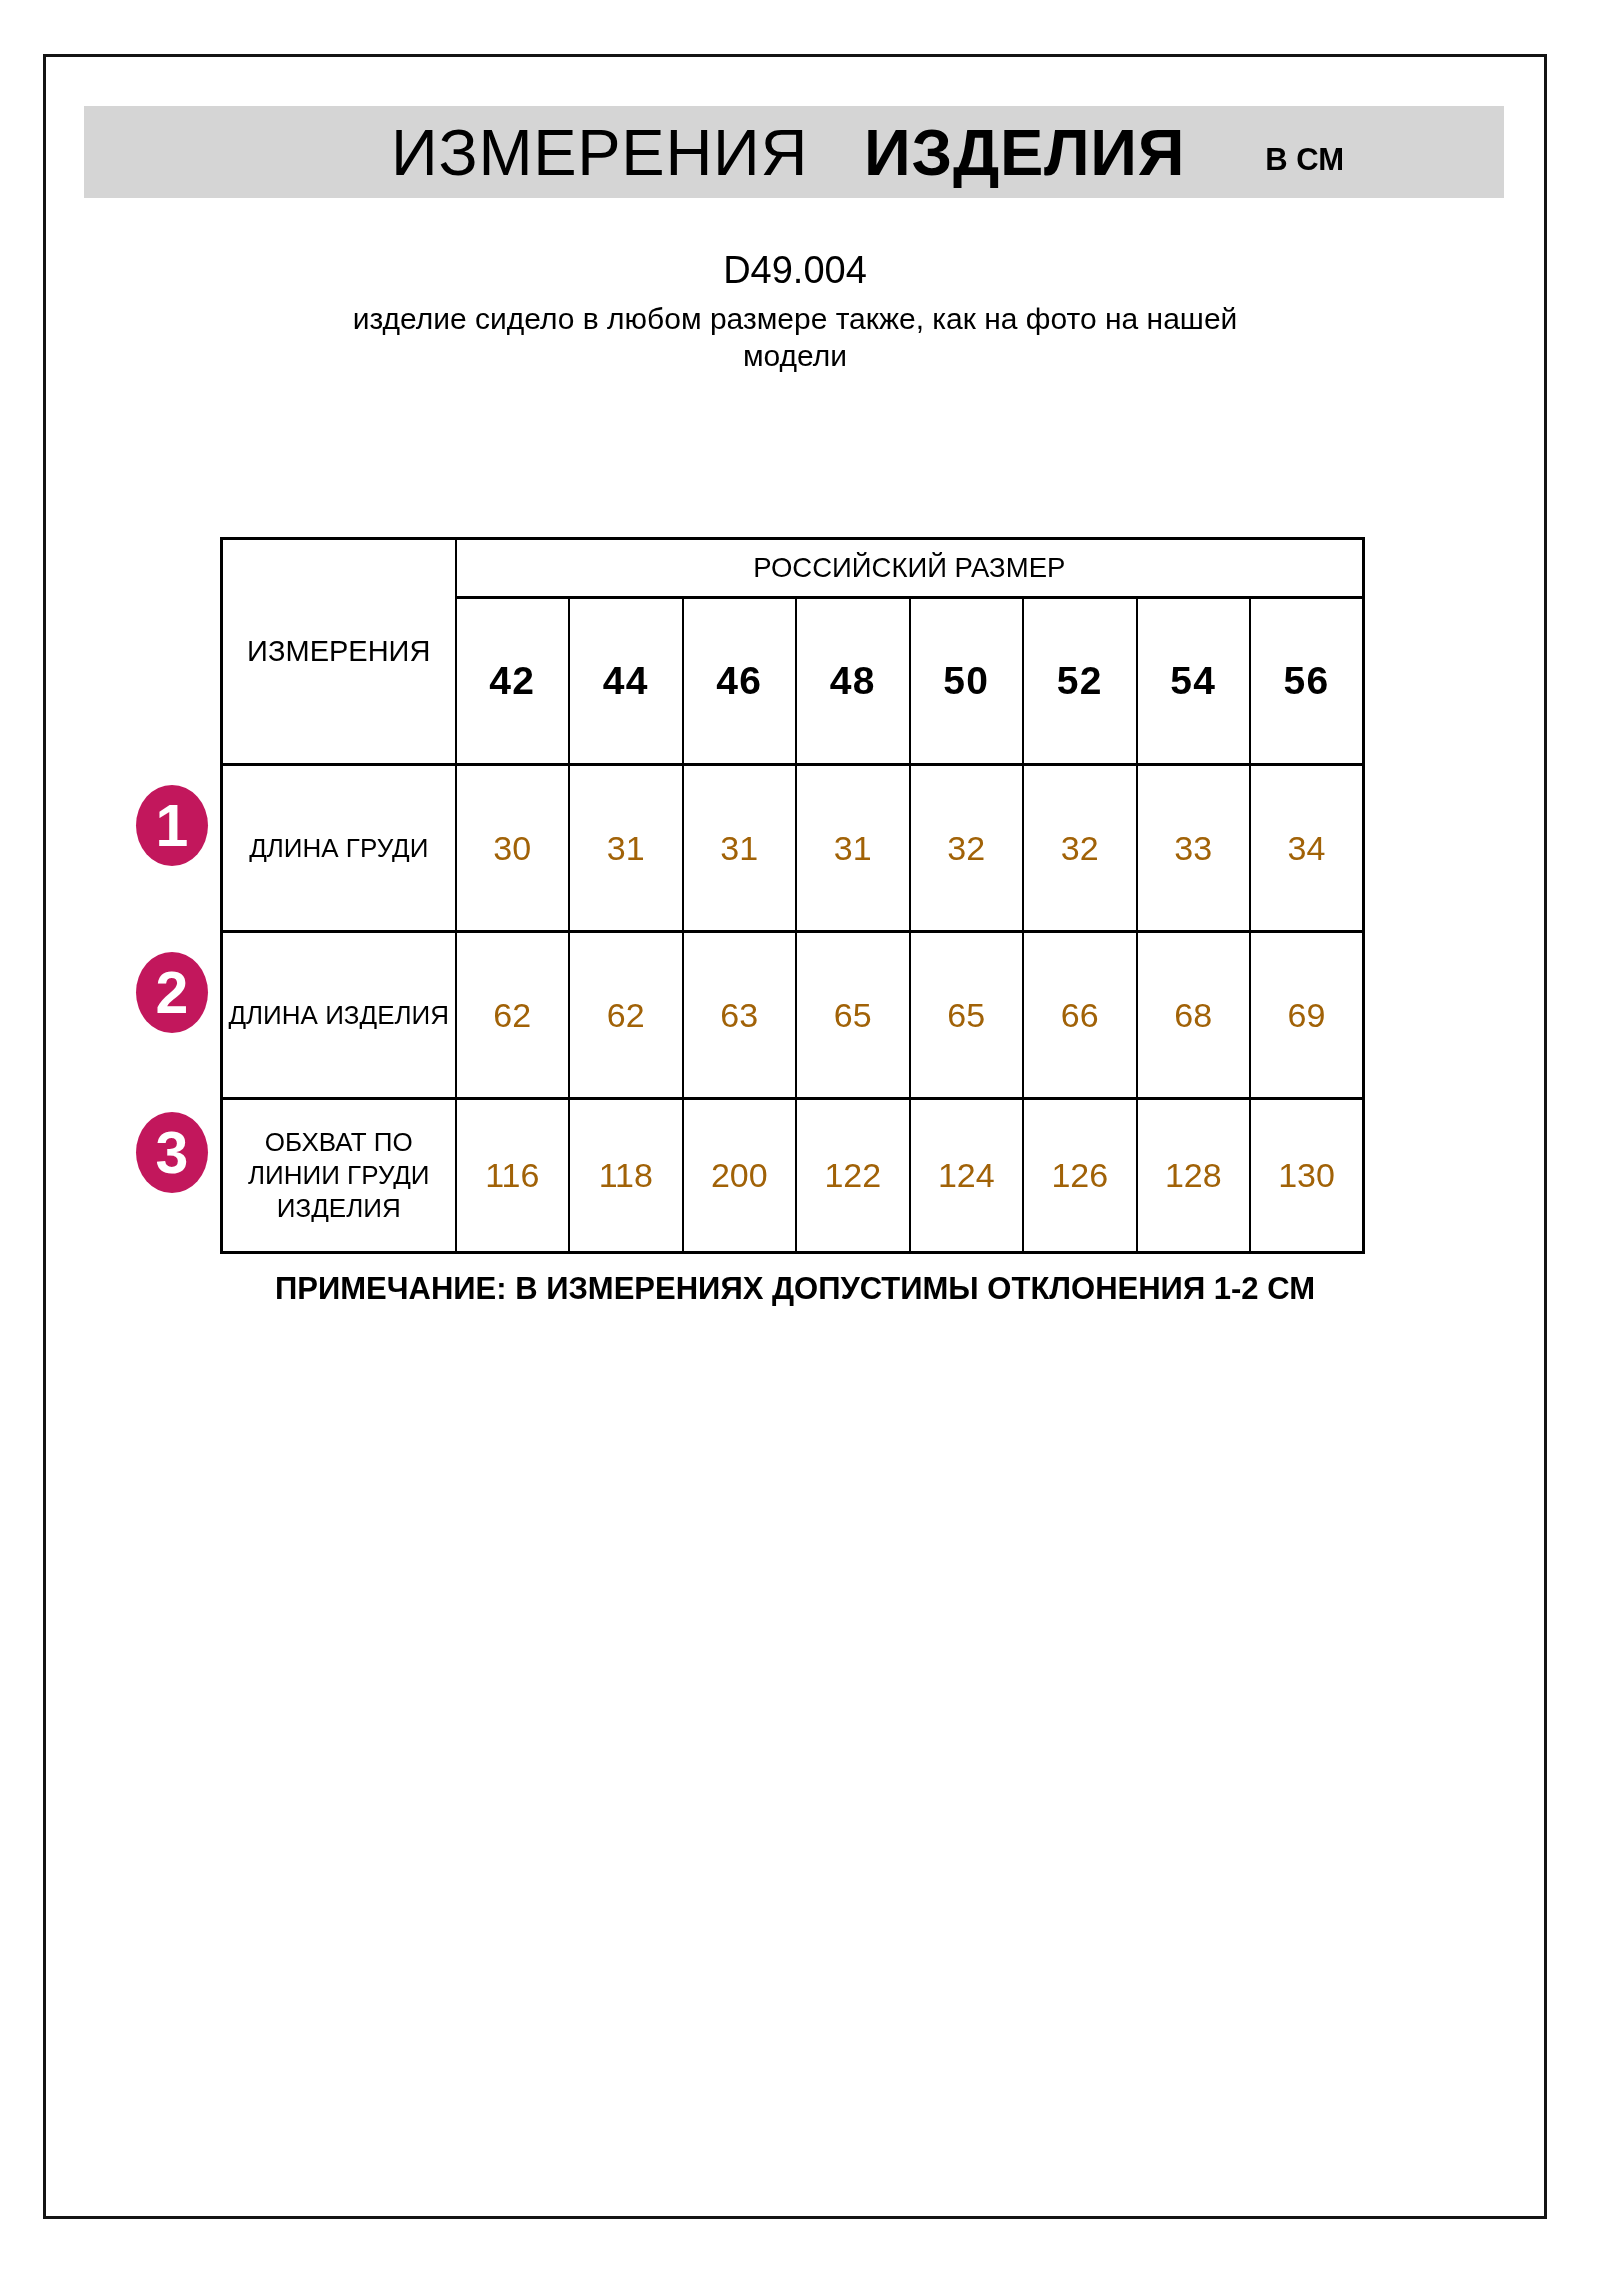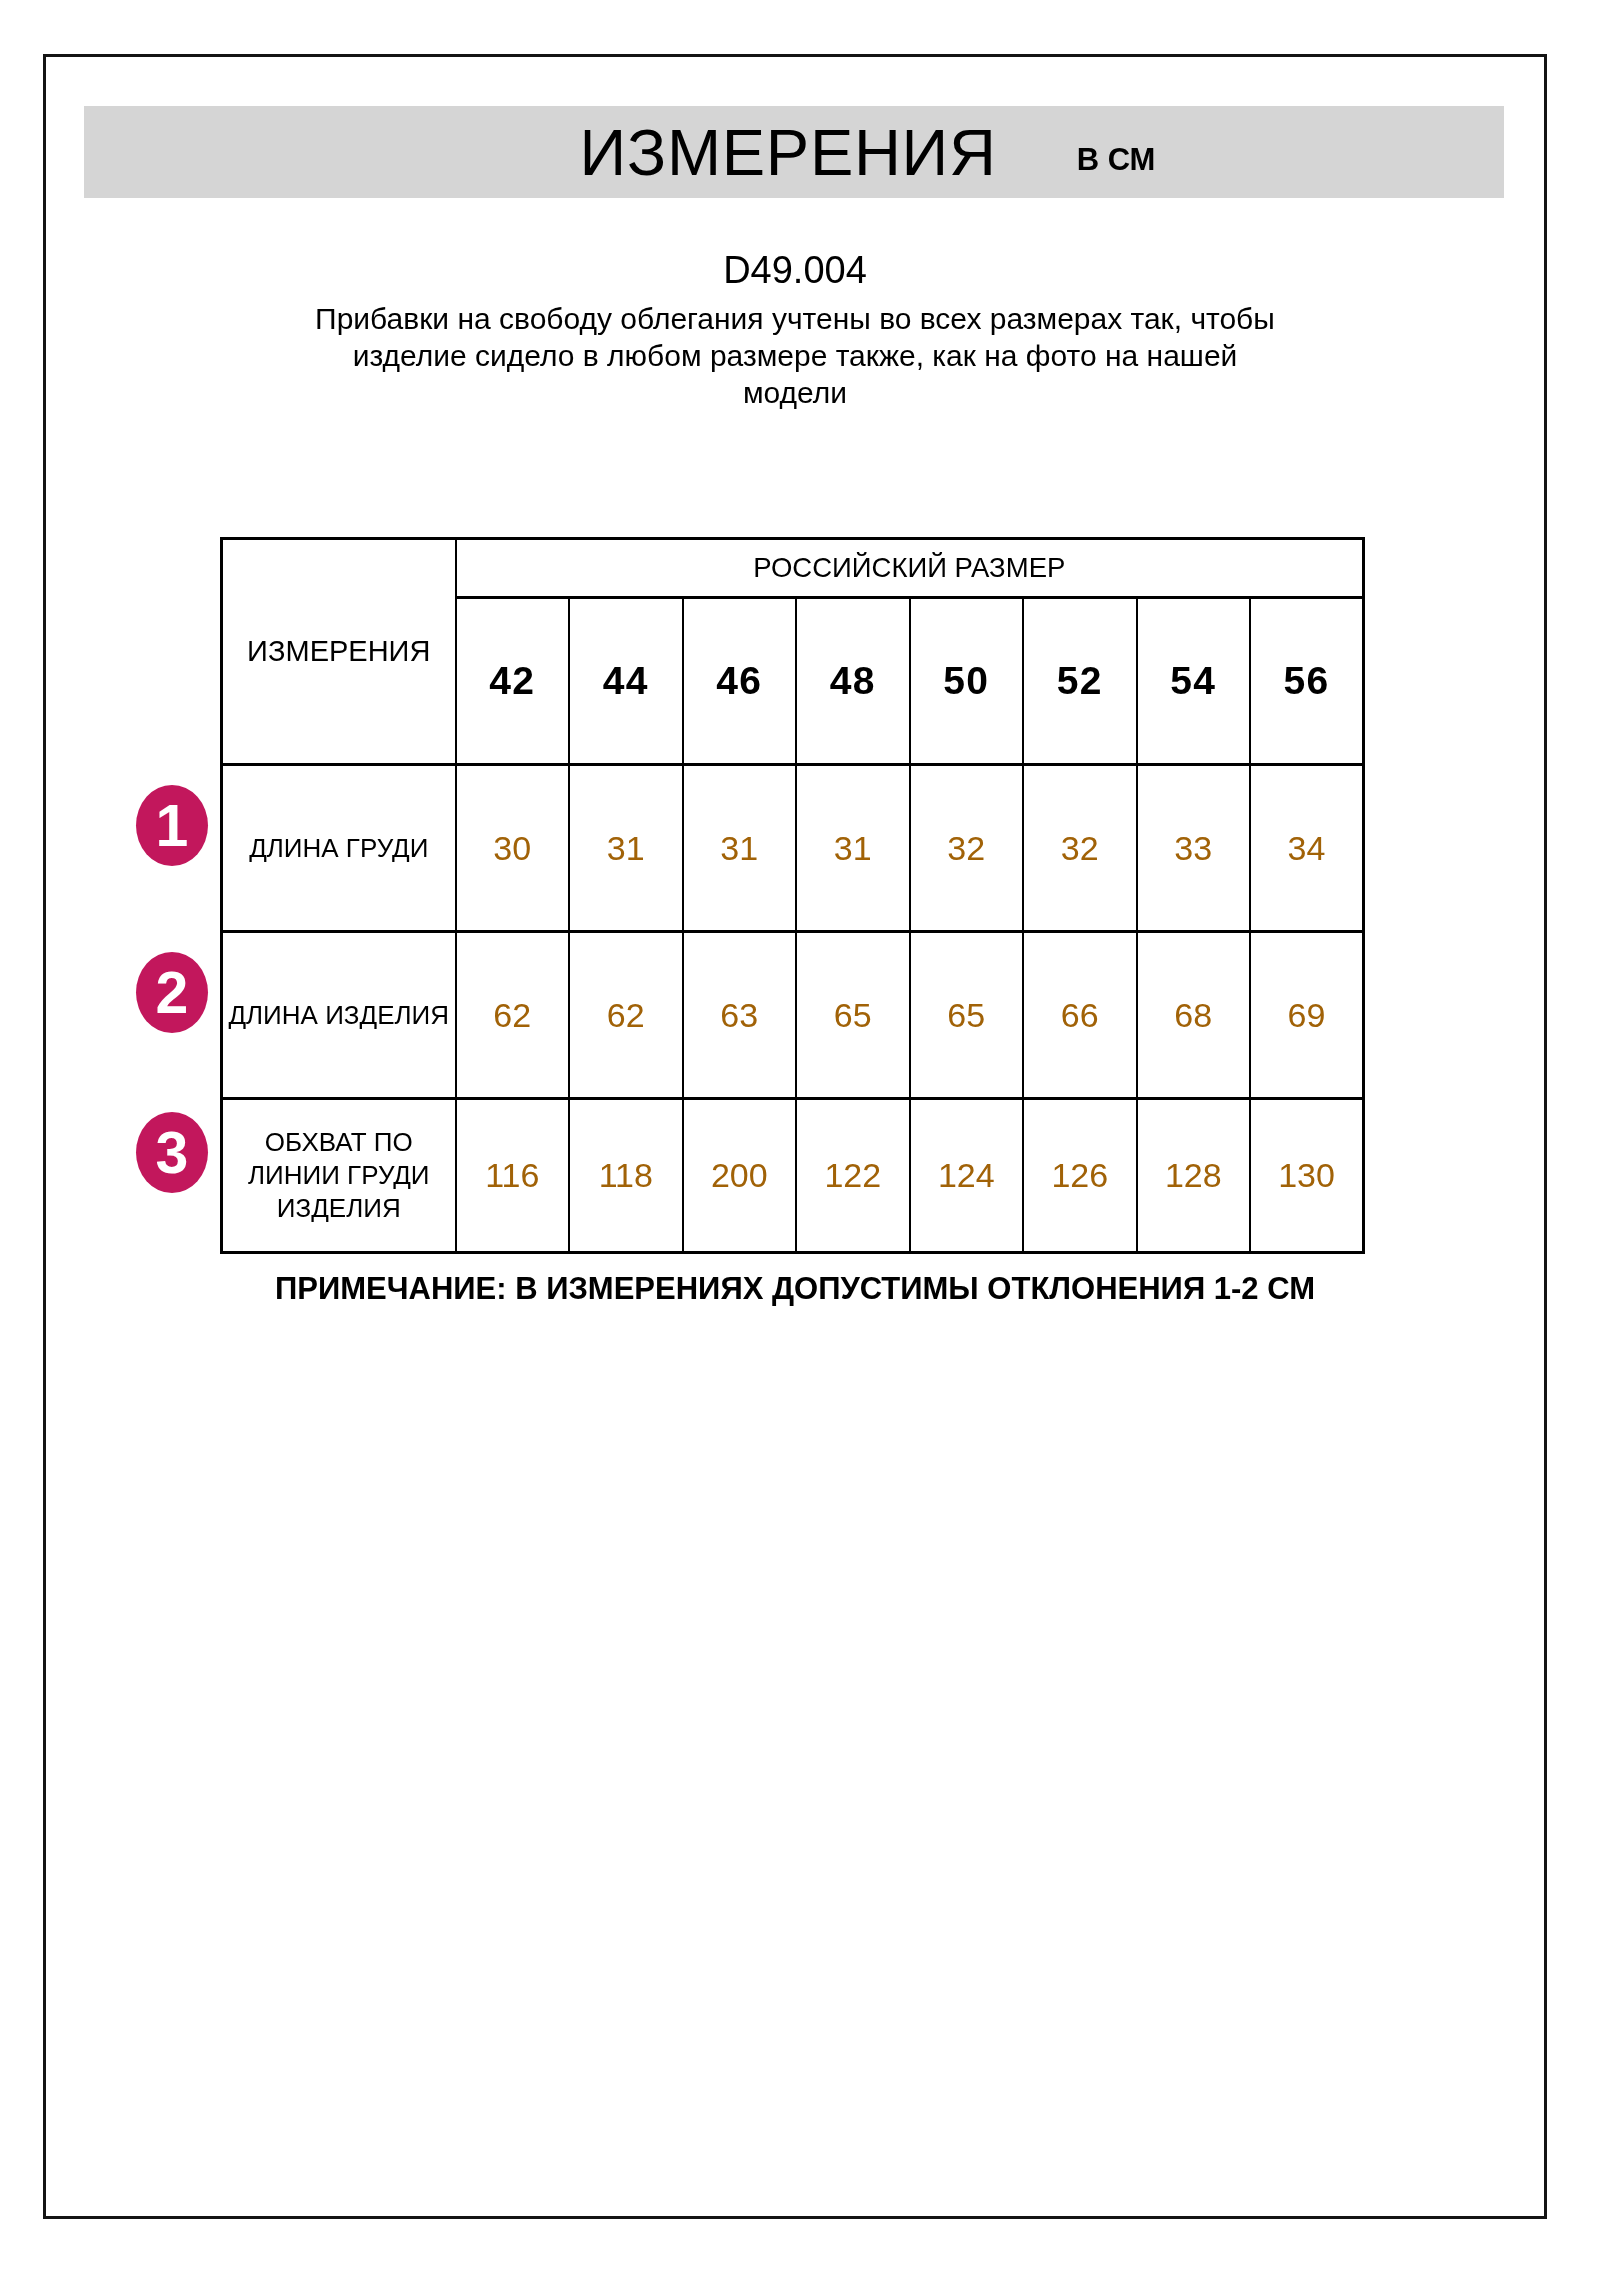--- a/index.html
+++ b/index.html
@@ -149,27 +149,27 @@
     font-weight: 700;
   }
 </style>
 </head>
 <body>
 
 <div class="page-frame">
 
   <div class="title-bar">
     <span class="title-regular">ИЗМЕРЕНИЯ</span>
+    <span class="title-bold">ИЗДЕЛИЯ</span>
     <span class="title-units">В СМ</span>
   </div>
 
   <div class="product-code">D49.004</div>
 
   <div class="intro">
-    <div>Прибавки на свободу облегания учтены во всех размерах так, чтобы</div>
     <div>изделие сидело в любом размере также, как на фото на нашей</div>
     <div>модели</div>
   </div>
 
   <table class="size-table">
     <tbody>
         <tr>
       <td class="corner-cell" rowspan="2">ИЗМЕРЕНИЯ</td>
       <td class="group-header-cell" colspan="8">РОССИЙСКИЙ РАЗМЕР</td>
     </tr>

